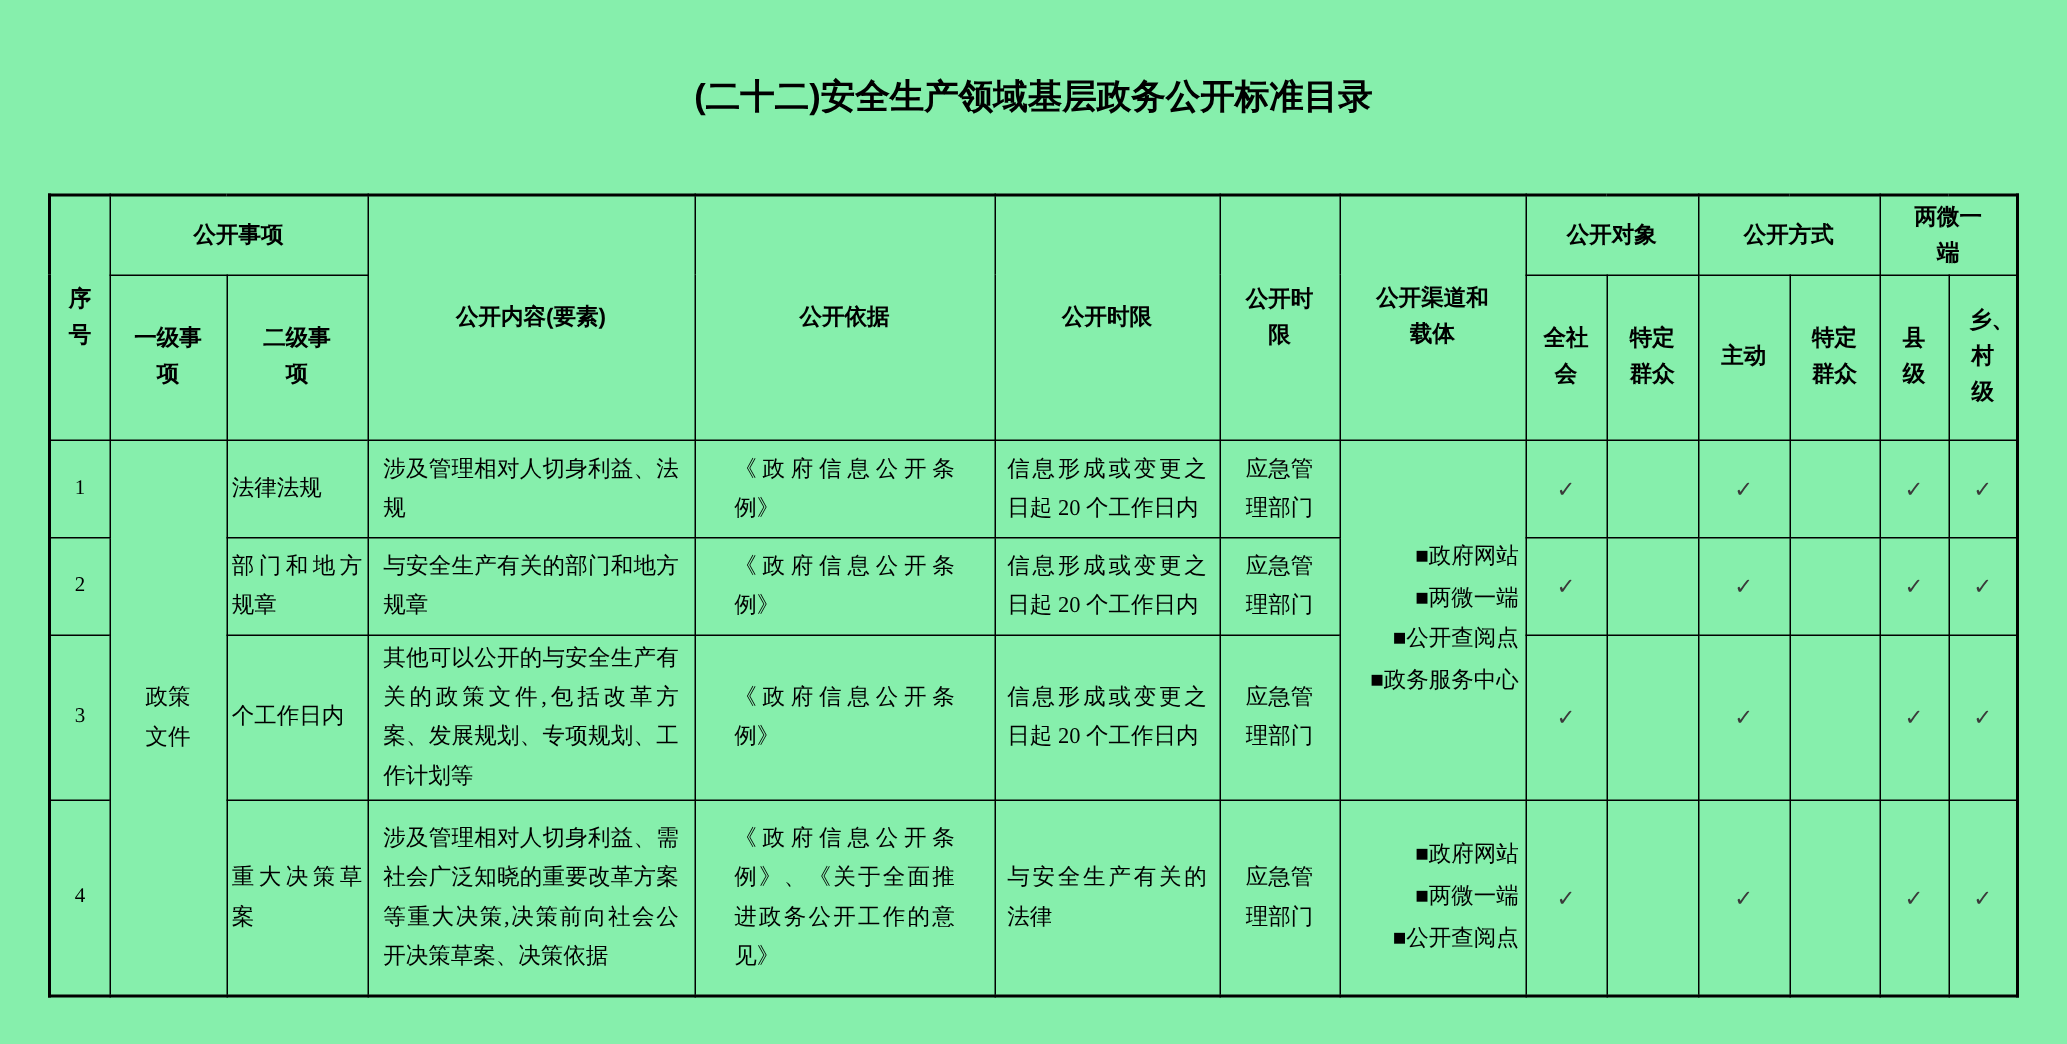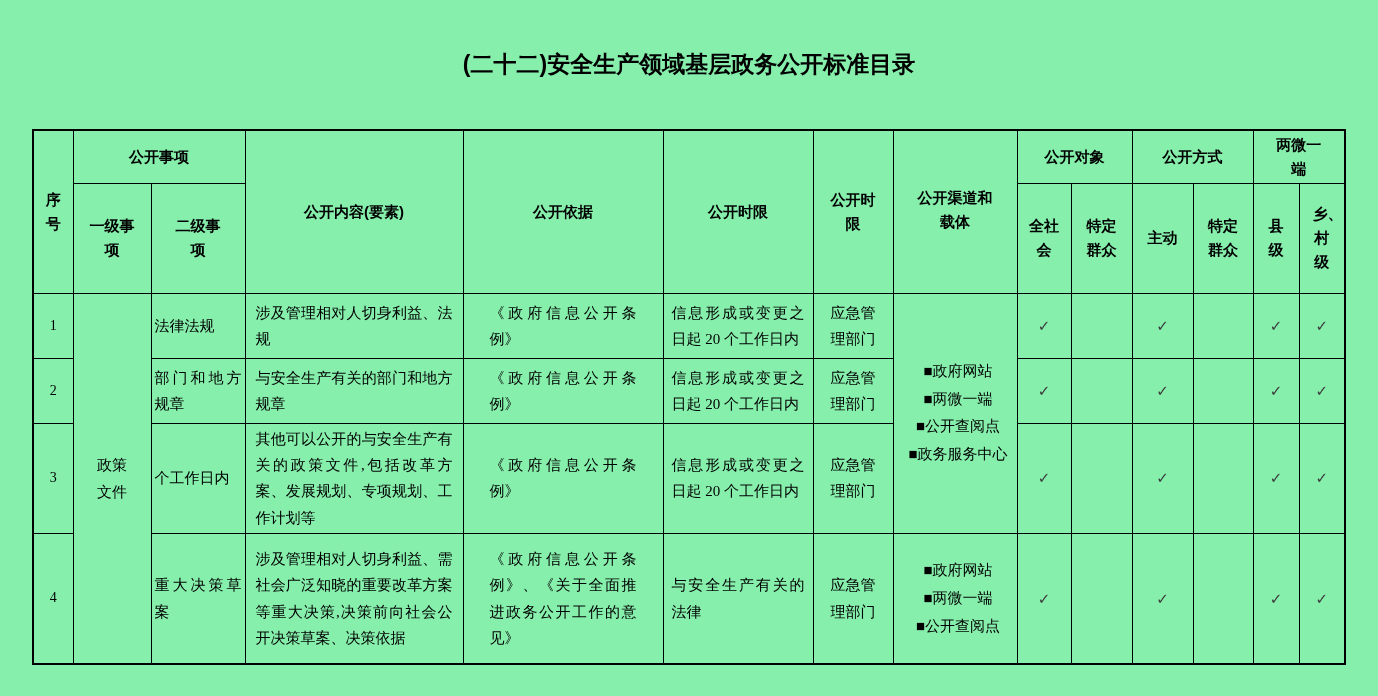--- a/index.html
+++ b/index.html
@@ -49,21 +49,21 @@
   .iw2 { display: inline-block; width: 2.3em; }
   .iw3 { display: inline-block; width: 3.2em; }
   .iw5 { display: inline-block; width: 5.4em; font-family: Liberation Mono, monospace; }
   
   .num { font-size: 14px; }
   .lv2 { text-align: justify; padding: 0 3px; }
   .cnt { text-align: justify; padding: 2px 10px; }
   .bss { text-align: justify; padding: 2px 26px; }
   .tml { text-align: justify; padding: 2px 8px; }
   .chan {
-    text-align: center;
+    text-align: right;
     padding: 2px 4px 2px 10px;
     white-space: pre-line;
     line-height: 1.85;
     margin-left: 39px;
   }
   .chk { color: #3a3a3a; font-family: "DejaVu Sans", sans-serif; font-size: 15px; }
 </style>
 </head>
 <body>
 

